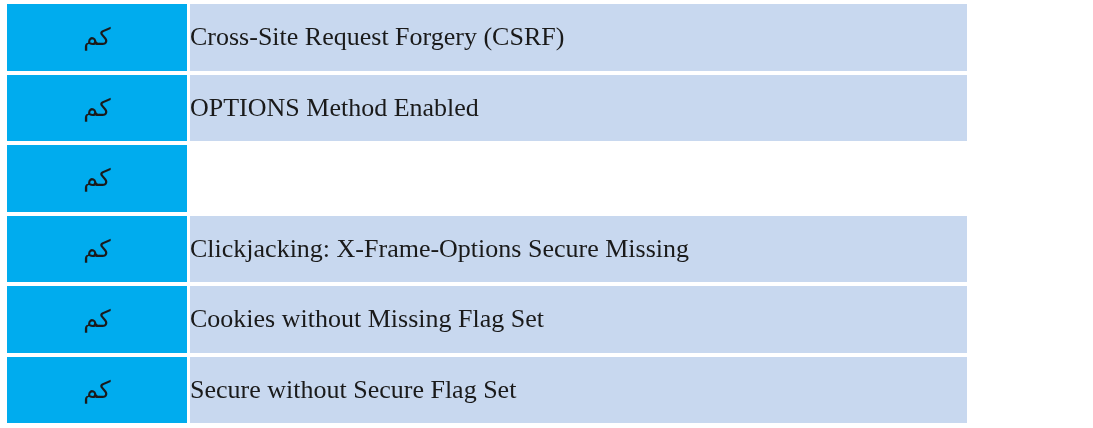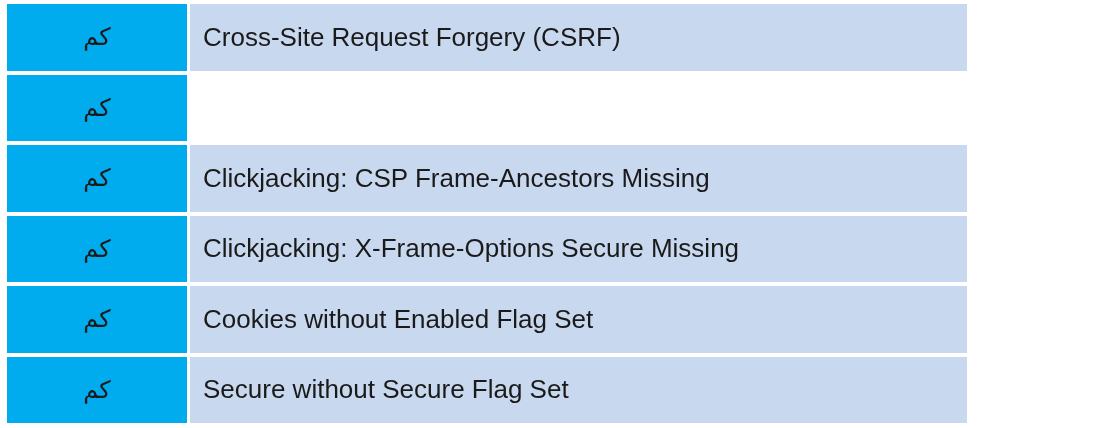--- a/index.html
+++ b/index.html
@@ -38,55 +38,54 @@
     direction: rtl;
     font-family: "DejaVu Sans", sans-serif;
     font-size: 24px;
     color: var(--text-color, #1a1a1a);
   }
   .finding-cell {
     flex: 1;
     background: var(--finding-bg, #c8d8ef);
     display: flex;
     align-items: center;
-    padding-left: 13px;
-    font-family: Liberation Sans, sans-serif;
+    font-family: Liberation Serif, serif;
     font-size: 26px;
     color: var(--text-color, #1a1a1a);
     white-space: nowrap;
     overflow: hidden;
   }
 </style>
 </head>
 <body>
 
 <div class="vuln-table">
 
   <div class="vuln-row">
     <div class="severity-cell">کم</div>
     <div class="finding-cell">Cross-Site Request Forgery (CSRF)</div>
   </div>
 
   <div class="vuln-row">
     <div class="severity-cell">کم</div>
+    <div class="finding-cell">OPTIONS Method Enabled</div>
   </div>
 
   <div class="vuln-row">
     <div class="severity-cell">کم</div>
-    <div class="finding-cell">Clickjacking: CSP Frame-Ancestors Missing</div>
   </div>
 
   <div class="vuln-row">
     <div class="severity-cell">کم</div>
     <div class="finding-cell">Clickjacking: X-Frame-Options Secure Missing</div>
   </div>
 
   <div class="vuln-row">
     <div class="severity-cell">کم</div>
-    <div class="finding-cell">Cookies without Enabled Flag Set</div>
+    <div class="finding-cell">Cookies without Missing Flag Set</div>
   </div>
 
   <div class="vuln-row">
     <div class="severity-cell">کم</div>
     <div class="finding-cell">Secure without Secure Flag Set</div>
   </div>
 
 </div>
 
 </body></html>

